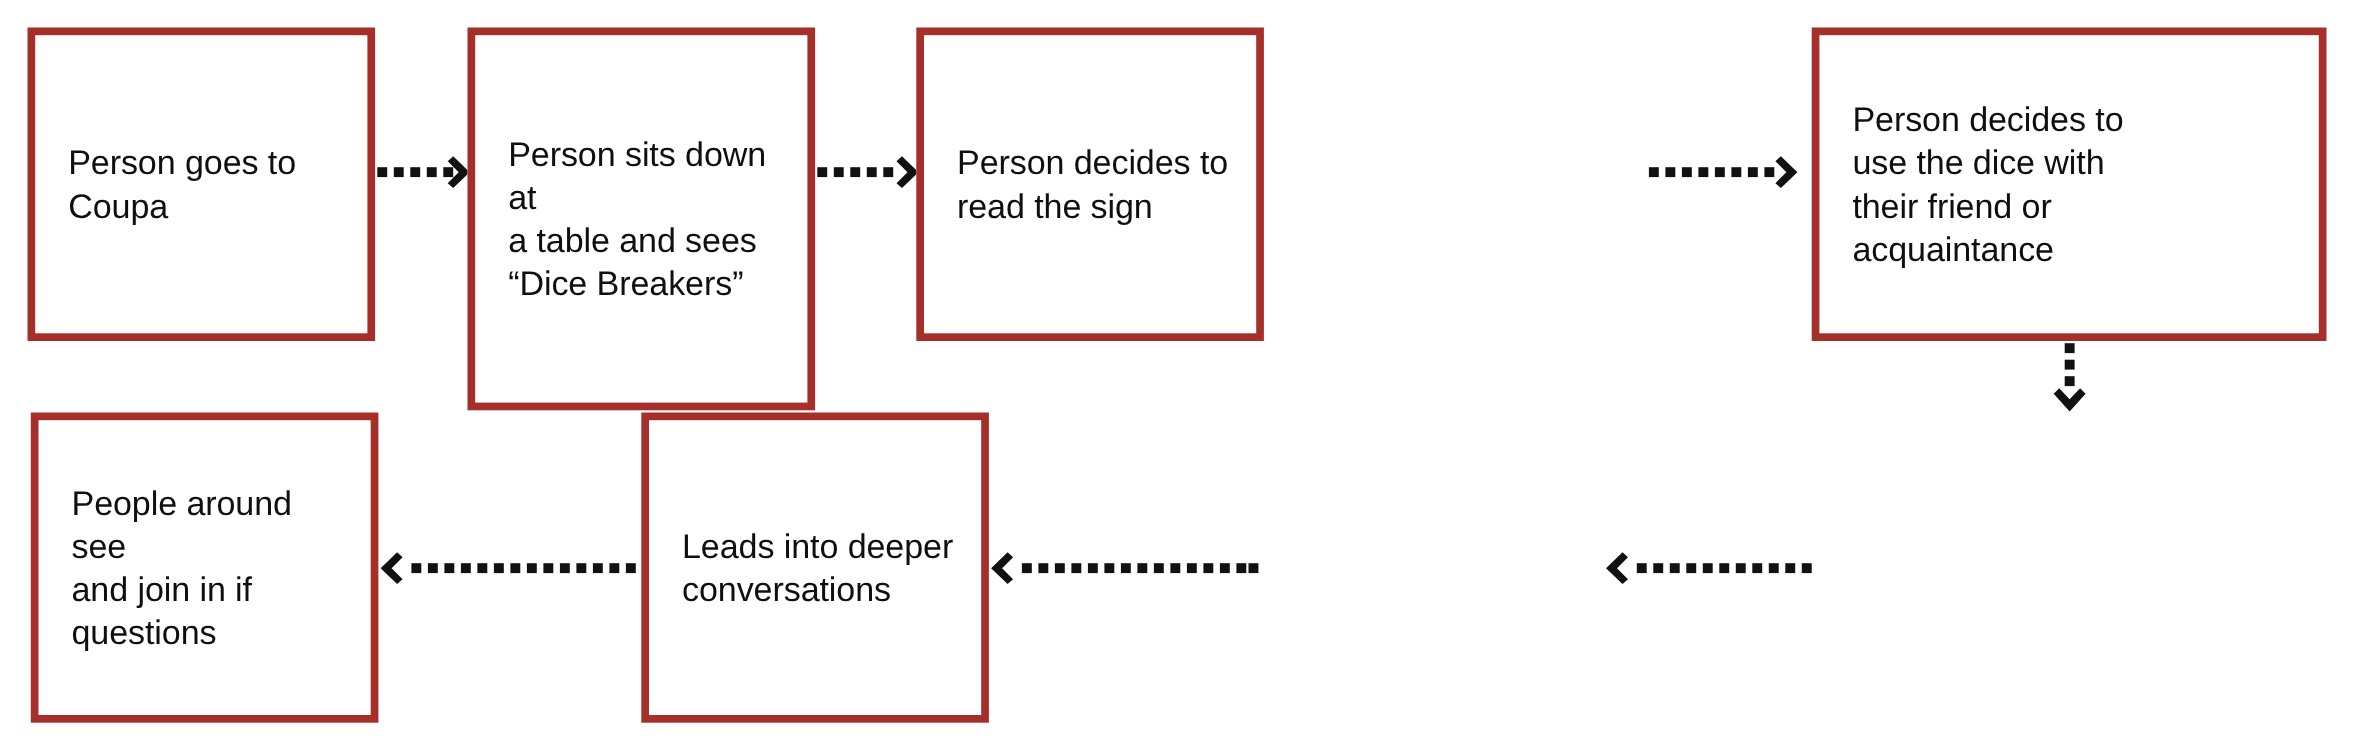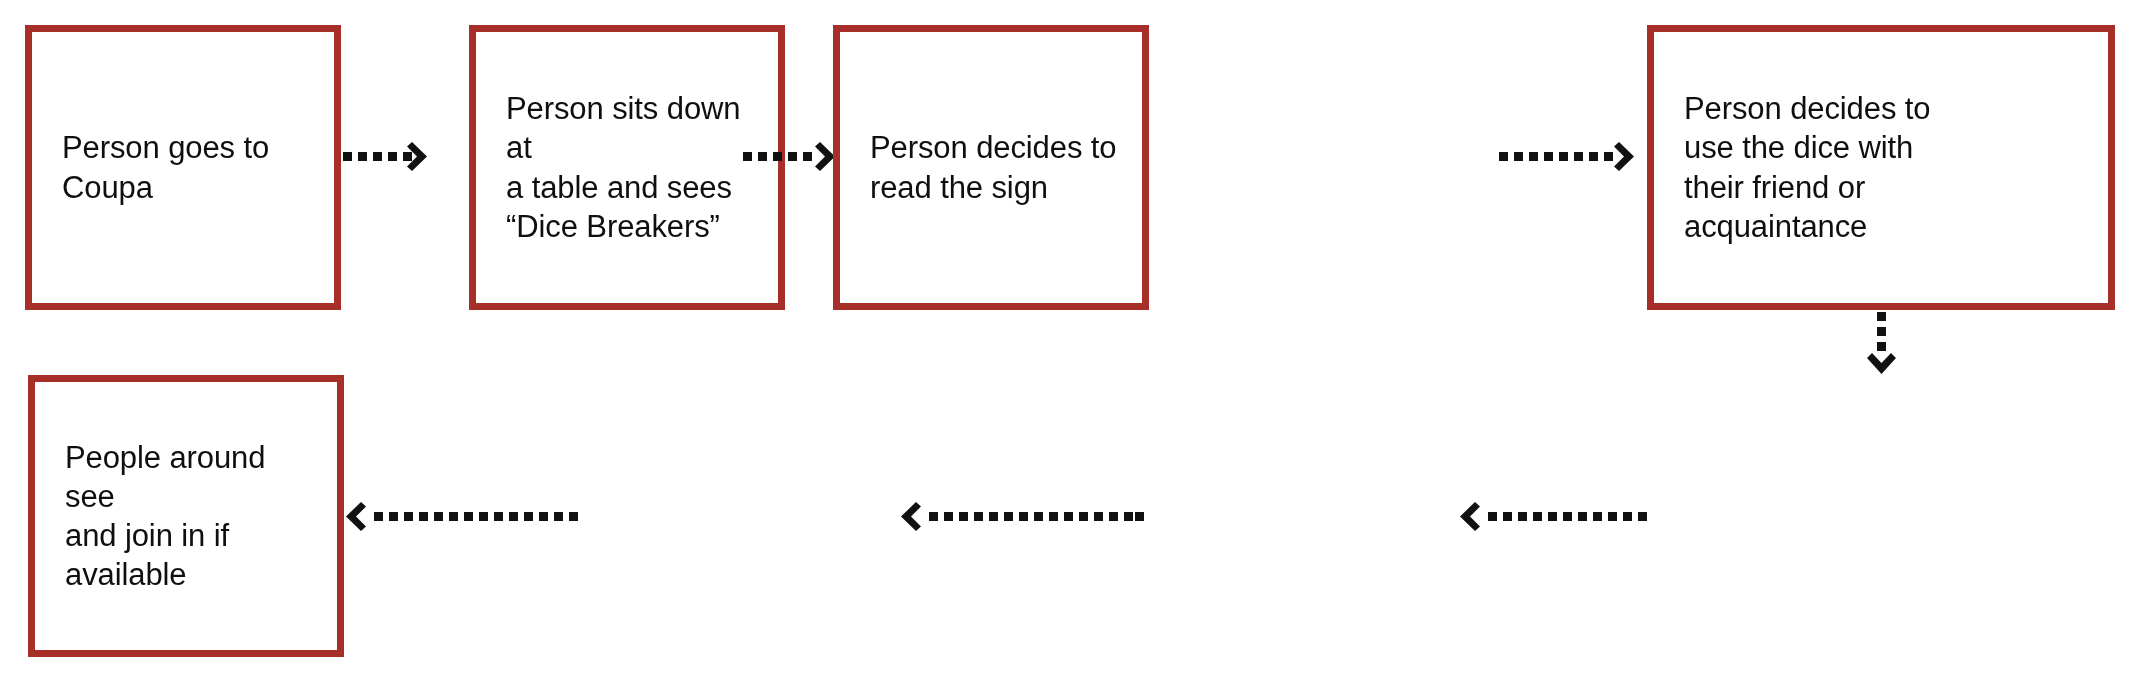--- a/index.html
+++ b/index.html
@@ -43,21 +43,21 @@
 
   
   .connector {
     position: absolute;
     pointer-events: none;
   }
   .connector svg { display: block; overflow: visible; }
 
   
   #node-0 { left: 25px;   top: 25px;  width: 316px; height: 285px; }
-  #node-1 { left: 425px;  top: 25px;  width: 316px; height: 285px; margin-left: 44px; }
+  #node-1 { left: 425px;  top: 25px;  width: 316px; height: 348px; }
   #node-2 { left: 833px;  top: 25px;  width: 316px; height: 285px; }
   #node-3 { left: 1647px; top: 25px;  width: 468px; height: 285px; }
 
   #node-4 { left: 1647px; top: 375px; width: 468px; height: 282px; }
   #node-5 { left: 1142px; top: 375px; width: 316px; height: 282px; }
   #node-6 { left: 583px;  top: 375px; width: 316px; height: 282px; }
   #node-7 { left: 28px;   top: 375px; width: 316px; height: 282px; }
 
   
   #conn-0 { left: 341px;  top: 140px; width: 86px;  height: 34px; }
@@ -186,20 +186,24 @@
         <rect x="165" y="12" width="9" height="9"></rect>
         <rect x="180" y="12" width="9" height="9"></rect>
         <rect x="195" y="12" width="9" height="9"></rect>
         <rect x="210" y="12" width="9" height="9"></rect>
         <rect x="225" y="12" width="9" height="9"></rect>
         <rect x="236" y="12" width="9" height="9"></rect>
       </g>
     </svg>
   </div>
 
+  <div class="node" id="node-6" style="--accent: #a62f2a;">
+    <span class="node-label" style="color: rgb(15, 15, 15);">Leads into deeper
+conversations</span>
+  </div>
 
   <div class="connector" id="conn-6">
     <svg width="241" height="34" viewBox="0 0 241 34" aria-hidden="true">
       <path d="M2 16.5 L17 2 L22 6.5 L12 16.5 L22 26.5 L17 31 Z" fill="#111111"></path>
       <g fill="#111111">
         <rect x="30" y="12" width="9" height="9"></rect>
         <rect x="45" y="12" width="9" height="9"></rect>
         <rect x="60" y="12" width="9" height="9"></rect>
         <rect x="75" y="12" width="9" height="9"></rect>
         <rect x="90" y="12" width="9" height="9"></rect>
@@ -212,16 +216,16 @@
         <rect x="195" y="12" width="9" height="9"></rect>
         <rect x="210" y="12" width="9" height="9"></rect>
         <rect x="225" y="12" width="9" height="9"></rect>
       </g>
     </svg>
   </div>
 
   <div class="node" id="node-7" style="--accent: #a62f2a;">
     <span class="node-label" style="color: rgb(15, 15, 15);">People around see
 and join in if
-available</span>
+questions</span>
   </div>
 
 </div>
 
 </body></html>

